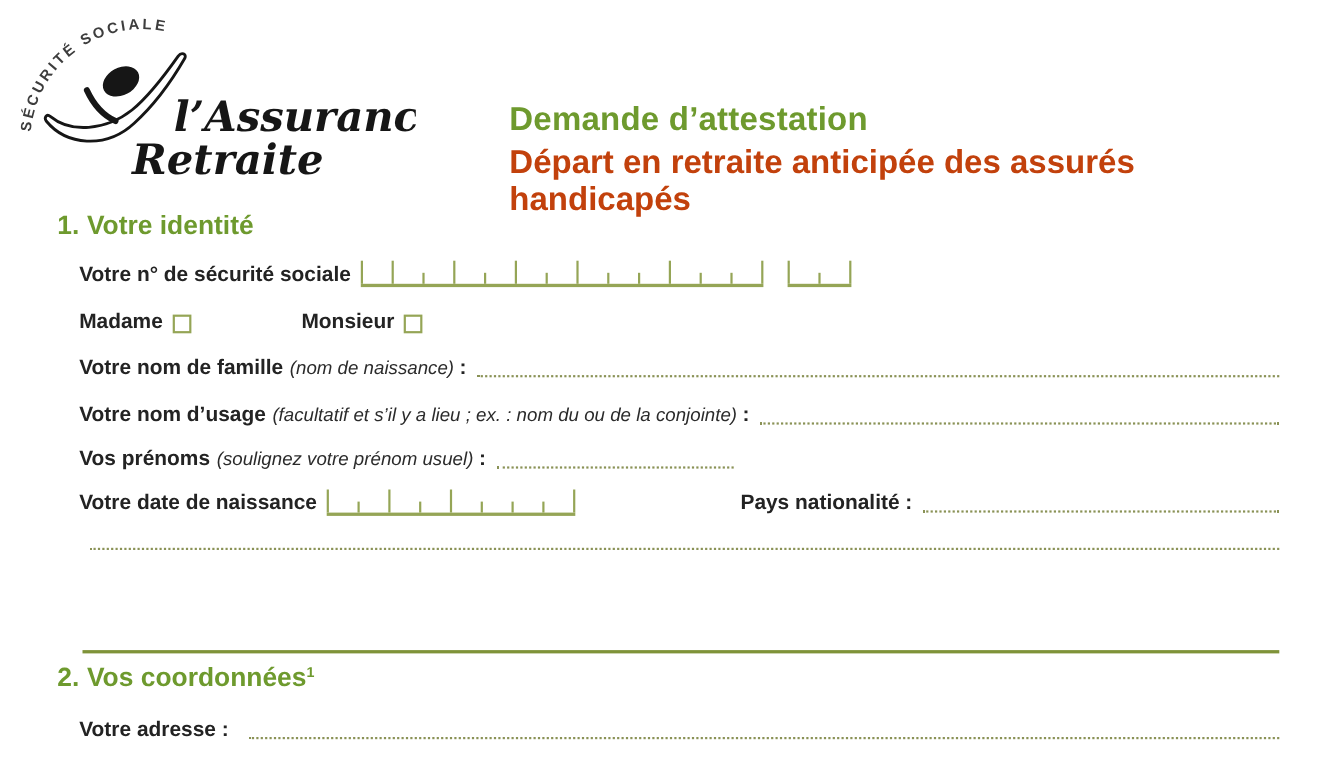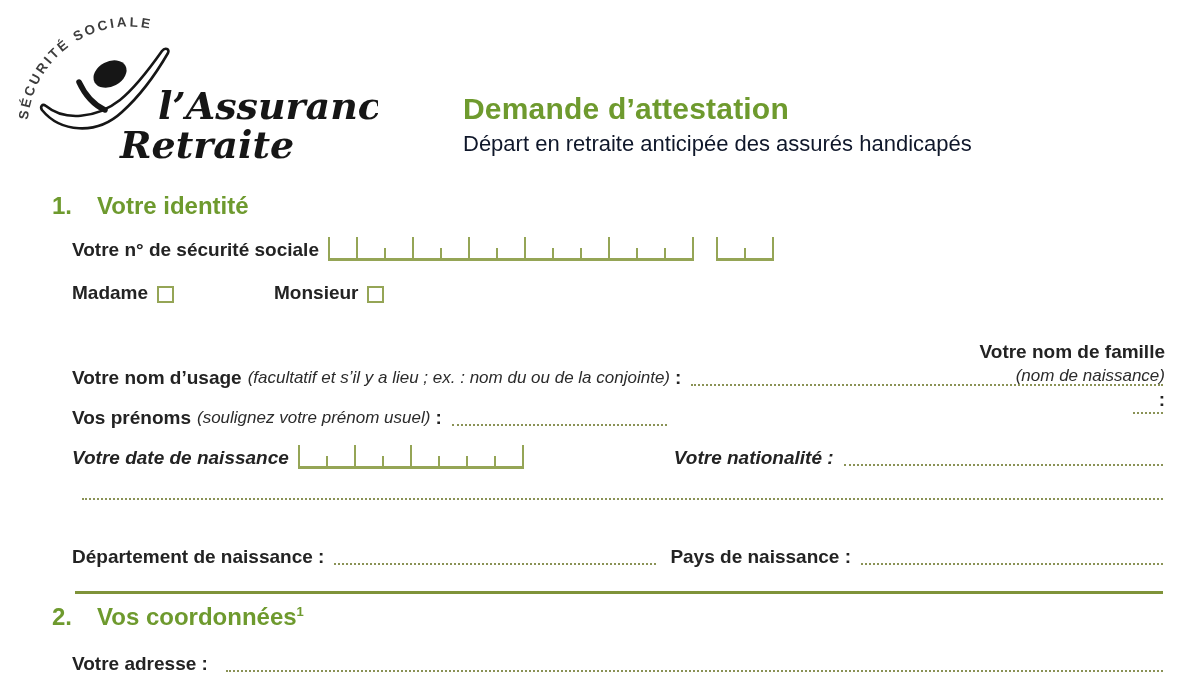--- a/index.html
+++ b/index.html
@@ -12,24 +12,24 @@
   *{margin:0;padding:0;box-sizing:border-box;}
   html,body{background:#fff;}
   .page{
     position:relative;width:1200px;height:700px;background:#ffffff;overflow:hidden;
     font-family:"Liberation Sans",sans-serif;color:var(--text);
   }
   
   .logo{position:absolute;top:6px;left:8px;width:370px;height:168px;}
   .header-titles{position:absolute;top:92px;left:443px;margin-left:20px;}
   .form-title{font-size:30px;font-weight:bold;color:var(--green);letter-spacing:.2px;}
-  .form-subtitle{font-size:22px;color:#0f172a;margin-top:5px;}
+  .form-subtitle{font-size:30px;color:#c2410c;margin-top:5px;font-weight:bold;}
   
   .sec-heading{position:absolute;left:52px;font-size:24px;font-weight:bold;color:var(--green);}
-  .sec-heading .sec-title{margin-left:25px;}
+  .sec-heading .sec-title{margin-left:7px;}
   .sec-heading sup{font-size:13px;}
   .divider{position:absolute;left:75px;right:37px;height:3px;background:var(--divider);}
   
   .row{position:absolute;left:72px;right:35px;display:flex;align-items:flex-end;height:24px;}
   .lbl{font-size:19px;font-weight:bold;color:var(--text);white-space:nowrap;line-height:24px;}
   .note{font-size:17px;font-style:italic;font-weight:normal;color:#2b2b2b;white-space:nowrap;line-height:24px;margin-left:6px;text-align:center;}
   .colon{font-size:19px;font-weight:bold;margin-left:5px;line-height:24px;}
   .dots{flex:1 1 auto;height:6px;border-bottom:2px dotted var(--dots);margin:0 2px 4px 10px;min-width:30px;}
   .dots.short{flex:0 0 215px;}
   .dots.dept{flex:0 0 322px;}
@@ -128,42 +128,42 @@
       </div>
     <div class="comb key">
         <i class="comb-sep tall"></i>
         <i class="comb-cell"></i>
         <i class="comb-sep"></i>
         <i class="comb-cell"></i>
         <i class="comb-sep tall"></i>
       </div>
   </div>
 
-  <div class="row" style="top:340px;flex-direction:column;">
+  <div class="row" style="top:323px;">
     <span class="lbl">Votre nom de famille</span>
     <span class="note">(nom de naissance)</span>
     <span class="colon">:</span>
     <div class="dots"></div>
   </div>
 
   <div class="row" style="top:366px;">
     <span class="lbl">Votre nom d’usage</span>
     <span class="note">(facultatif et s’il y a lieu ; ex. : nom du ou de la conjointe)</span>
     <span class="colon">:</span>
     <div class="dots"></div>
   </div>
 
   <div class="row" style="top:406px;">
     <span class="lbl">Vos prénoms</span>
     <span class="note">(soulignez votre prénom usuel)</span>
     <span class="colon">:</span>
     <div class="dots short"></div>
   </div>
 
-  <div class="row" style="top:446px;font-style:italic;">
+  <div class="row" style="top:446px;">
     <span class="lbl">Votre date de naissance</span>
     <div class="comb">
         <i class="comb-sep tall"></i>
         <i class="comb-cell"></i>
         <i class="comb-sep"></i>
         <i class="comb-cell"></i>
         <i class="comb-sep tall"></i>
         <i class="comb-cell"></i>
         <i class="comb-sep"></i>
         <i class="comb-cell"></i>
@@ -172,35 +172,29 @@
         <i class="comb-sep"></i>
         <i class="comb-cell"></i>
         <i class="comb-sep"></i>
         <i class="comb-cell"></i>
         <i class="comb-sep"></i>
         <i class="comb-cell"></i>
         <i class="comb-sep tall"></i>
       </div>
     <div class="spacer-natio"></div>
     <div class="natio-group">
-      <span class="lbl">Votre nationalité :</span>
+      <span class="lbl">Pays nationalité :</span>
       <div class="dots"></div>
     </div>
   </div>
 
   <div class="row" style="top:480px;">
     <div class="dots"></div>
   </div>
 
-  <div class="row" style="top:545px;">
-    <span class="lbl">Département de naissance :</span>
-    <div class="dots dept"></div>
-    <span class="lbl pays-gap">Pays de naissance :</span>
-    <div class="dots"></div>
-  </div>
 
   <div class="divider" style="top:591px;"></div>
 
   <div class="sec-heading" style="top:603px;">
     <span class="sec-num">2.</span><span class="sec-title">Vos coordonnées</span><sup>1</sup>
   </div>
 
   <div class="row" style="top:652px;">
     <span class="lbl">Votre adresse :</span>
     <div class="dots" style="margin-left:18px;"></div>

